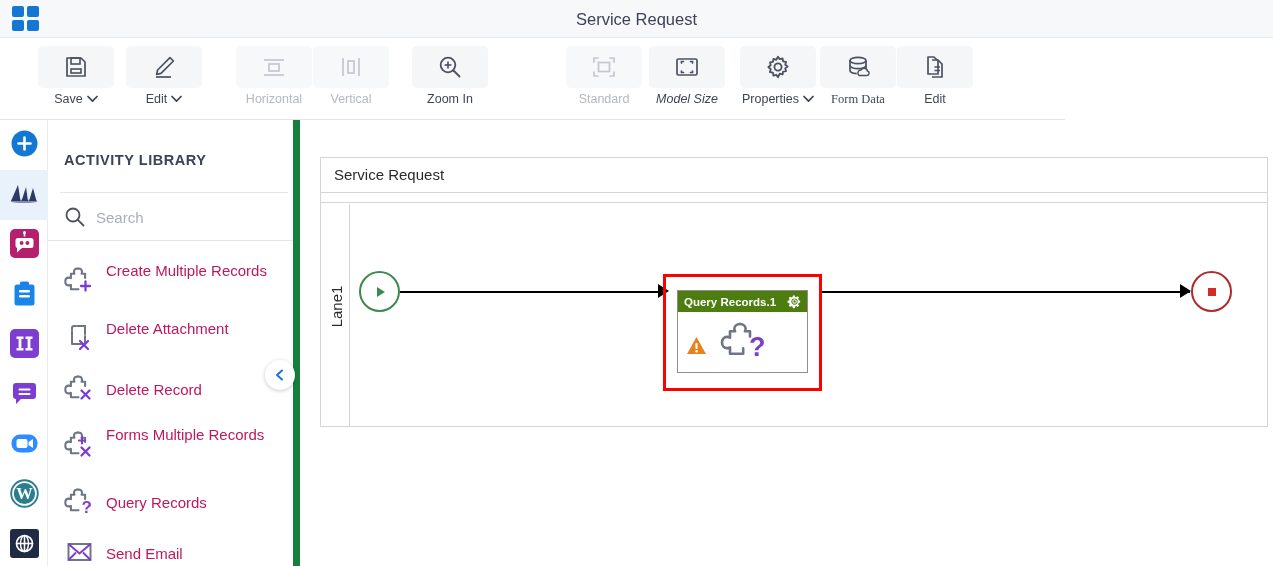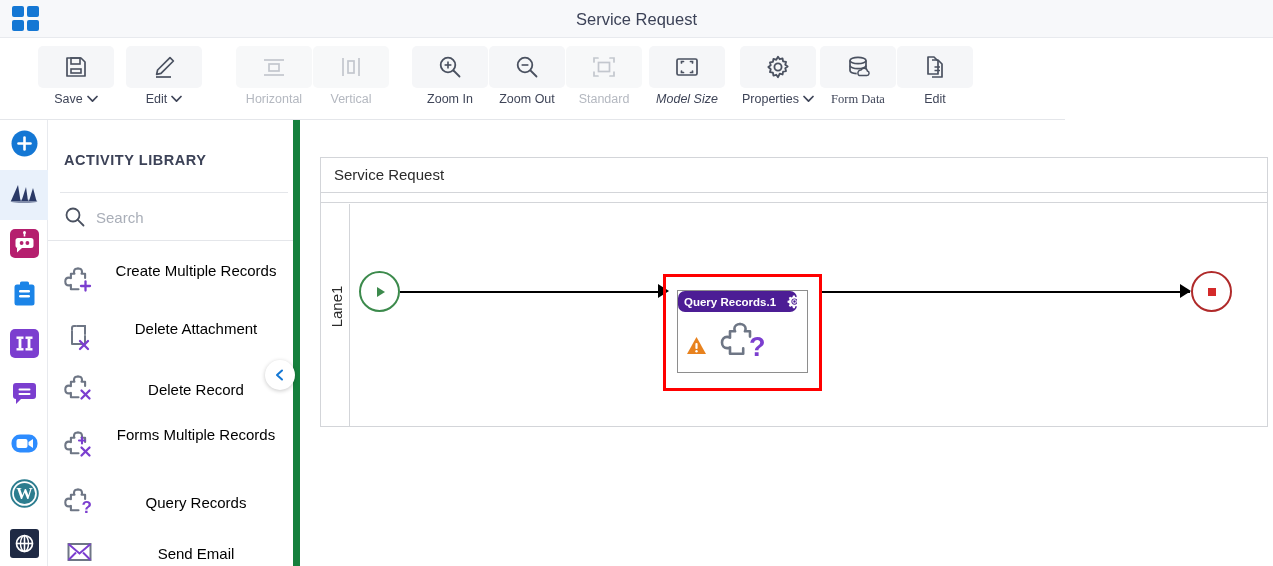--- a/index.html
+++ b/index.html
@@ -130,24 +130,23 @@
     display: flex; align-items: center;
     cursor: pointer;
   }
   .act-ico {
     position: absolute; left: 16px;
     width: 34px; height: 34px;
     display: flex; align-items: center; justify-content: center;
   }
   .act-lbl {
     position: absolute; left: 58px;
-    font-size: 15px; color: #000000;
+    font-size: 15px; color: #be185d;
     line-height: 21px;
     width: 180px;
-    text-align: center;
   }
 
   #collapse-btn {
     position: absolute; left: 265px; top: 360px;
     width: 30px; height: 30px;
     background: #ffffff;
     border-radius: 50%;
     box-shadow: 0 1px 4px rgba(0,0,0,.22);
     display: flex; align-items: center; justify-content: center;
     cursor: pointer;
@@ -235,23 +234,23 @@
     background: transparent;
   }
   #task-node {
     position: absolute; left: 356px; top: 132px;
     width: 131px; height: 83px;
     border: 1px solid #8e8e8e;
     background: #ffffff;
   }
   #task-titlebar {
     position: absolute; left: 0; top: 0;
-    width: 119px; height: 21px;
-    background: #4c1d95;
-    display: flex; align-items: center; border-radius: 7px;
+    width: 129px; height: 21px;
+    background: #4d7c0f;
+    display: flex; align-items: center;
   }
   #task-title {
     margin-left: 6px;
     font-size: 11.5px; font-weight: bold; color: #ffffff;
     white-space: nowrap;
   }
   #task-gear {
     position: absolute; right: 5px; top: 3px;
     width: 15px; height: 15px;
     cursor: pointer;
@@ -336,32 +335,20 @@
       <div class="tb-btn">
         <svg width="26" height="26" viewBox="0 0 26 26">
           <circle cx="11" cy="11" r="7.3" fill="none" stroke="#4a5160" stroke-width="1.8"></circle>
           <line x1="16.5" y1="16.5" x2="22.5" y2="22.5" stroke="#4a5160" stroke-width="1.8" stroke-linecap="round"></line>
           <line x1="7.6" y1="11" x2="14.4" y2="11" stroke="#4a5160" stroke-width="1.6"></line>
           <line x1="11" y1="7.6" x2="11" y2="14.4" stroke="#4a5160" stroke-width="1.6"></line>
         </svg>
       </div>
       <div class="tb-label">
         <span>Zoom In</span>
-      </div>
-    </div>
-    <div class="tb-item" style="left: 489px;">
-      <div class="tb-btn">
-        <svg width="26" height="26" viewBox="0 0 26 26">
-          <circle cx="11" cy="11" r="7.3" fill="none" stroke="#4a5160" stroke-width="1.8"></circle>
-          <line x1="16.5" y1="16.5" x2="22.5" y2="22.5" stroke="#4a5160" stroke-width="1.8" stroke-linecap="round"></line>
-          <line x1="7.6" y1="11" x2="14.4" y2="11" stroke="#4a5160" stroke-width="1.6"></line>
-        </svg>
-      </div>
-      <div class="tb-label">
-        <span>Zoom Out</span>
       </div>
     </div>
     <div class="tb-item disabled" style="left: 566px;">
       <div class="tb-btn">
         <svg width="26" height="26" viewBox="0 0 26 26">
           <path d="M3 8V4h4M19 4h4v4M23 18v4h-4M7 22H3v-4" fill="none" stroke="#c3c7ce" stroke-width="1.7" stroke-linecap="round"></path>
           <rect x="7.5" y="8.5" width="11" height="9" fill="none" stroke="#c3c7ce" stroke-width="1.7"></rect>
         </svg>
       </div>
       <div class="tb-label">

